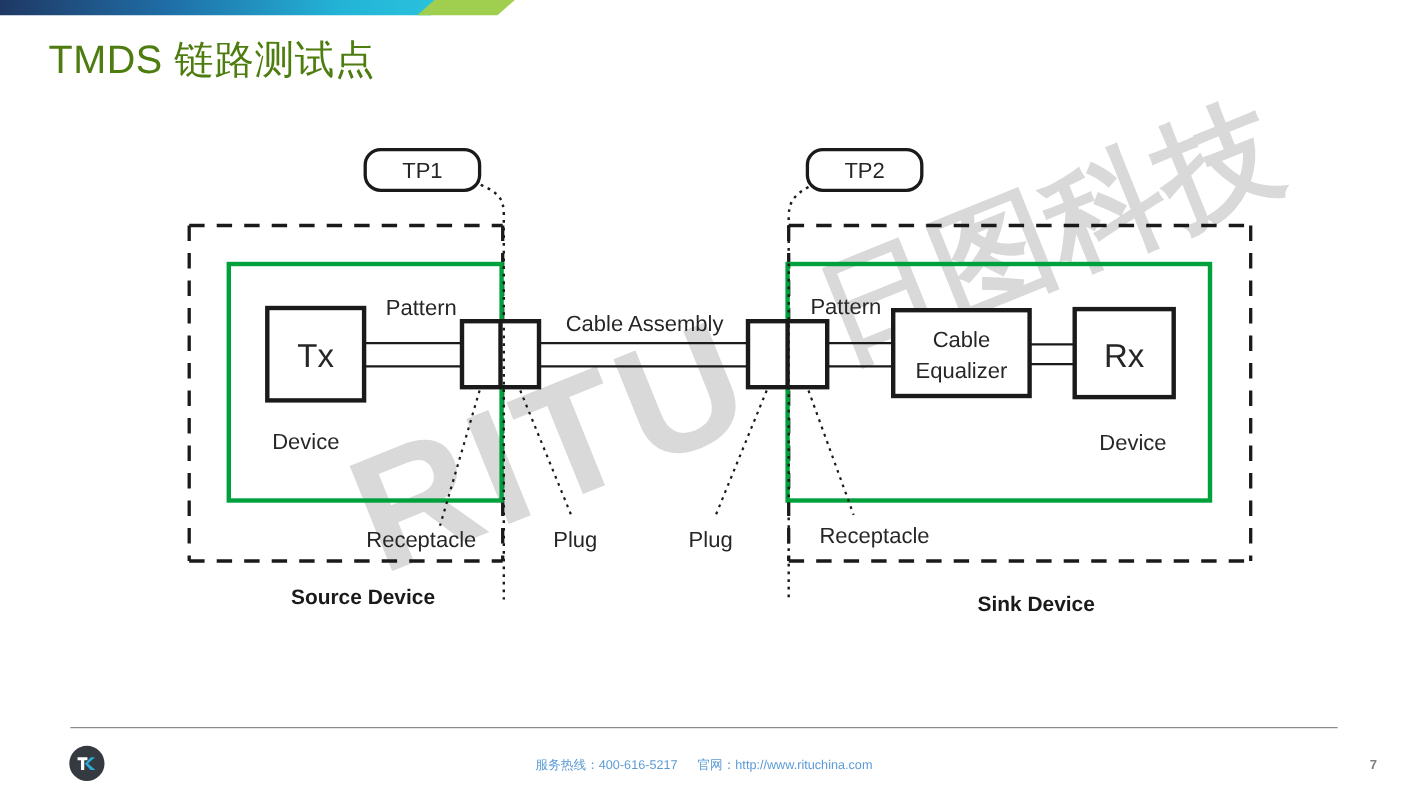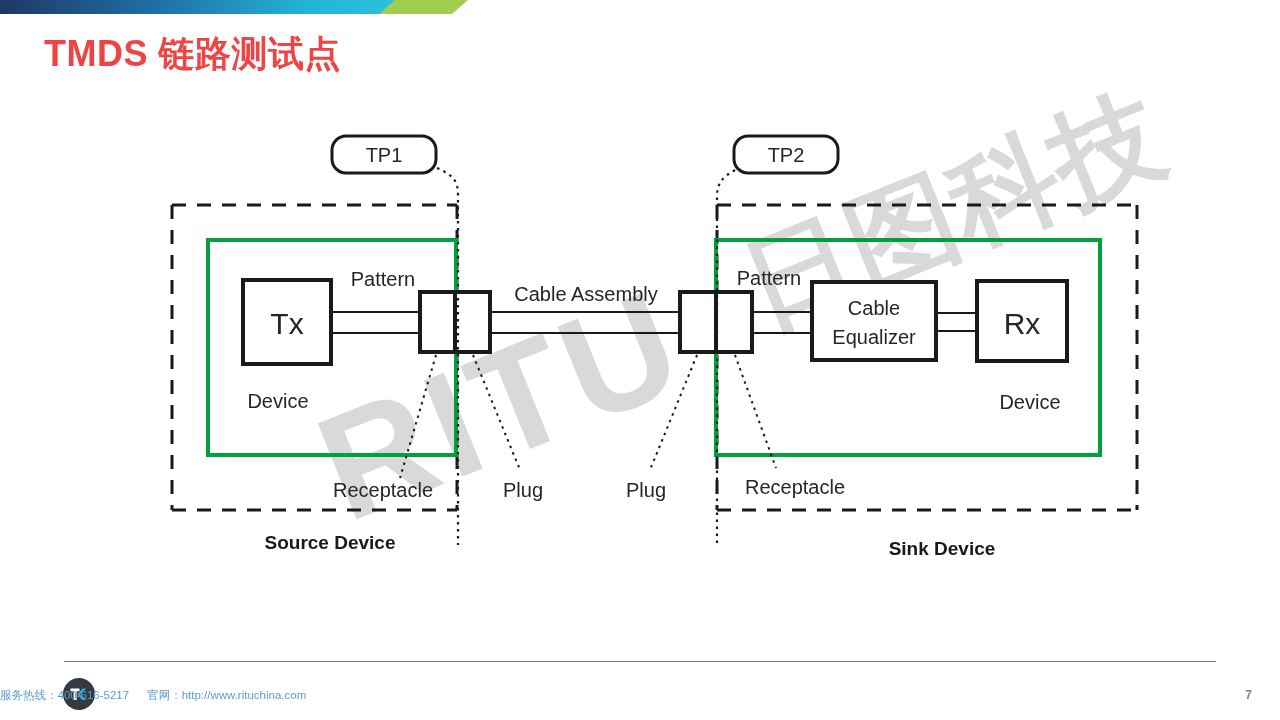--- a/index.html
+++ b/index.html
@@ -11,32 +11,32 @@
   }
   .slide{position:absolute;inset:0;width:1280px;height:720px;}
 
   
   .banner{position:absolute;left:0;top:0;width:500px;height:14px;overflow:hidden;}
   .banner svg{display:block;}
 
   
   .title{
     position:absolute;left:44px;top:30px;
-    font-size:36px;font-weight:bold;color:#ef4444;
+    font-size:36px;font-weight:normal;color:#4d7c0f;
     letter-spacing:0.5px;white-space:nowrap;
   }
 
   
   .diagram{position:absolute;left:0;top:0;width:1280px;height:660px;}
   .diagram svg{display:block;}
 
   
   .footer-rule{position:absolute;left:64px;top:661px;width:1152px;height:1px;background:#7f7f7f;}
   .footer-text{
-    position:absolute;left:0;top:688px;width:1280px;text-align:left;
+    position:absolute;left:0;top:688px;width:1280px;text-align:center;
     font-size:11.5px;color:#5b9bd5;white-space:nowrap;
   }
   .footer-text .gap{display:inline-block;width:18px;}
   .page-num{
     position:absolute;right:28px;top:688px;
     font-size:12px;color:#808080;font-weight:bold;
   }
   .logo{position:absolute;left:62px;top:677px;width:34px;height:34px;}
 </style>
 </head>

